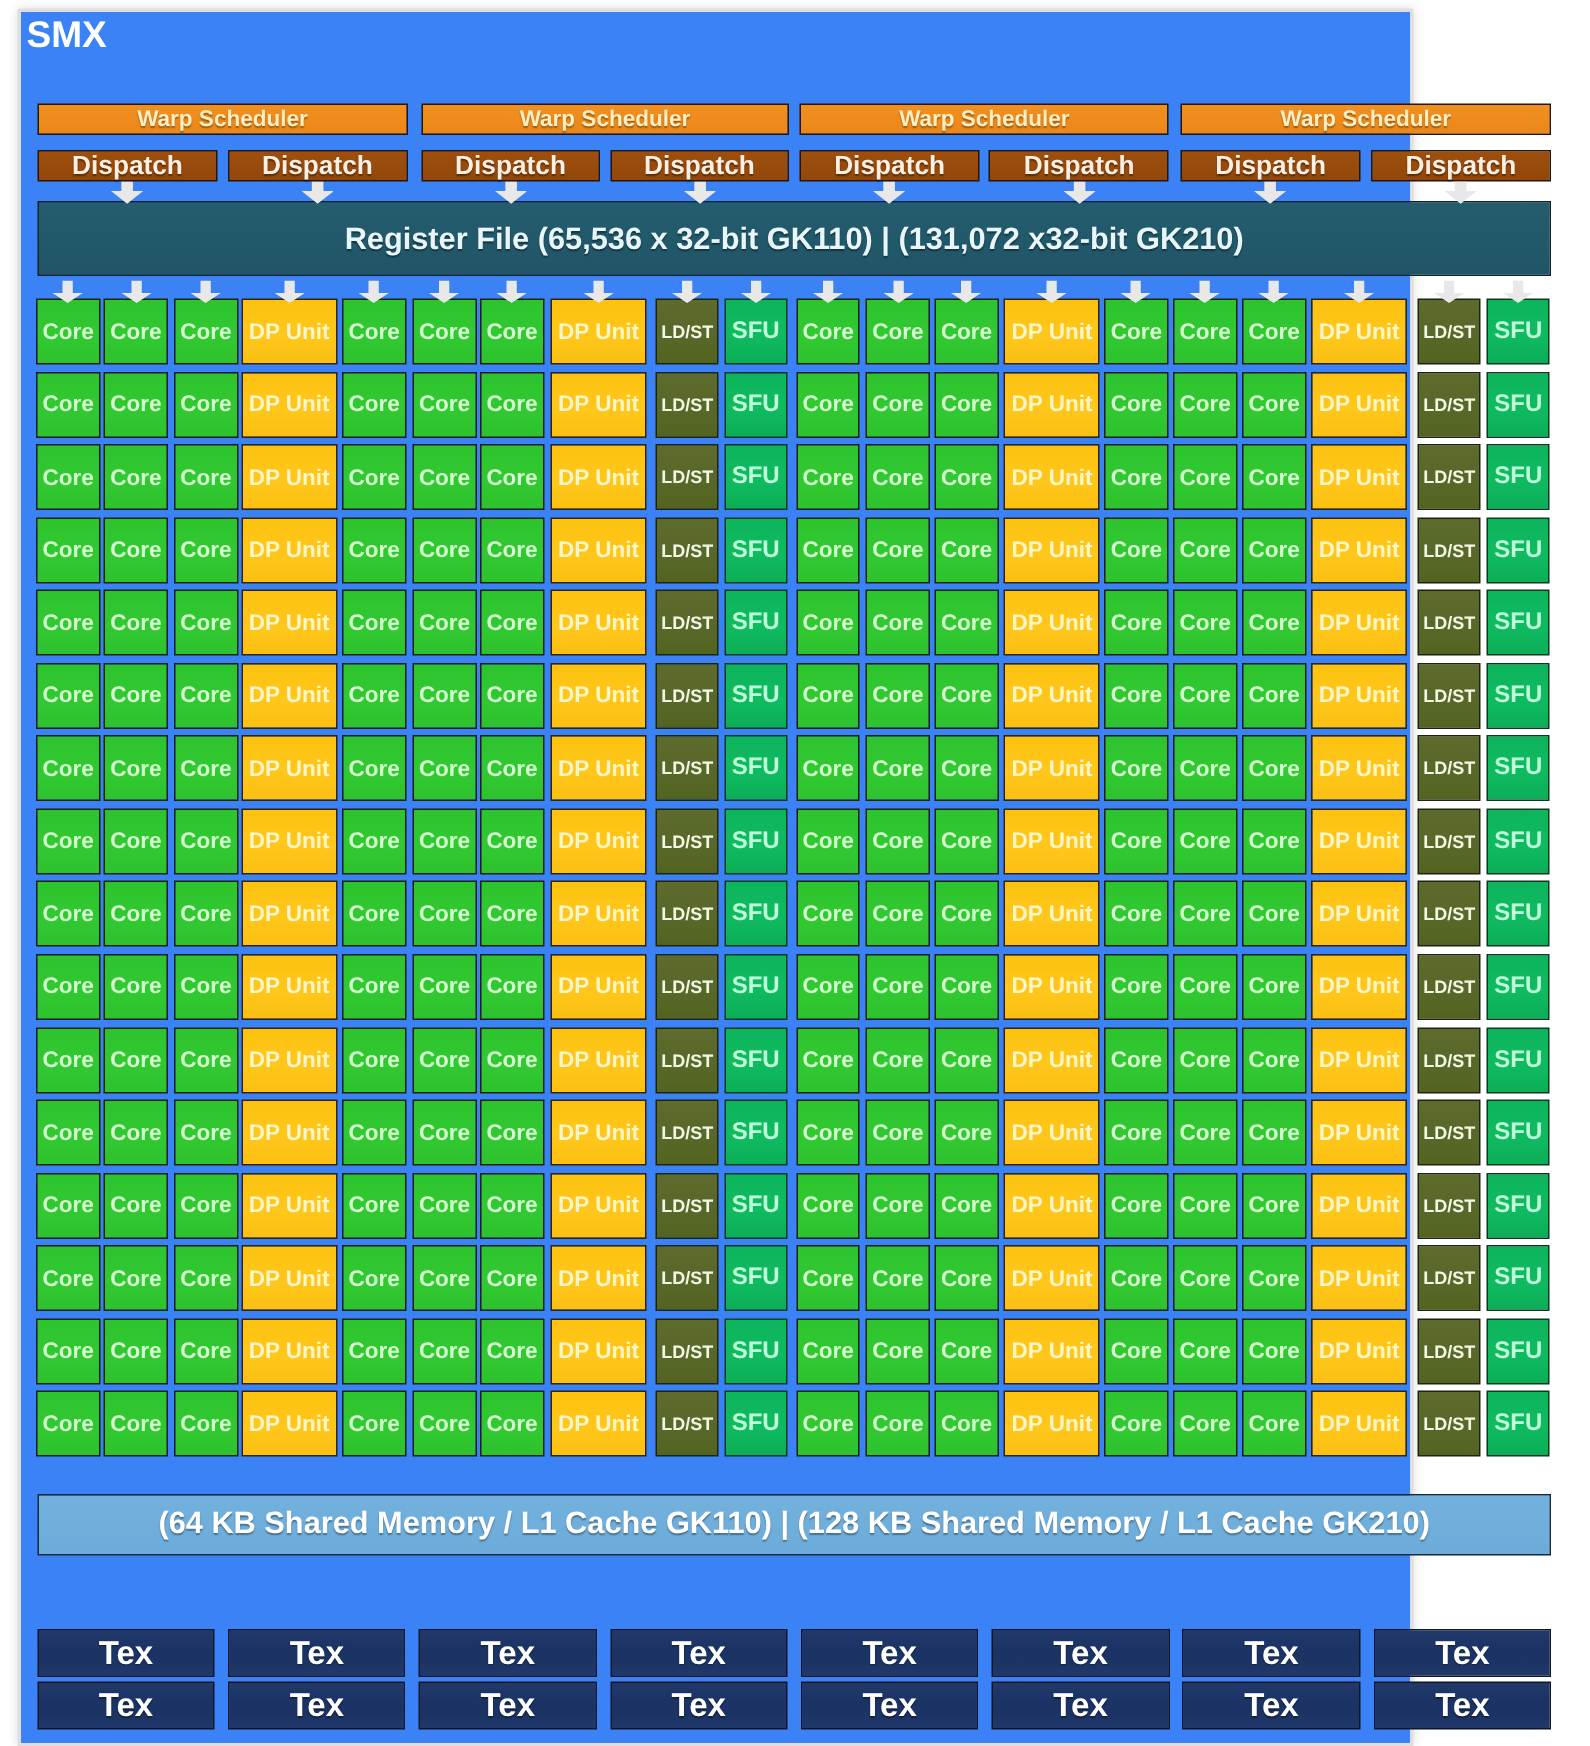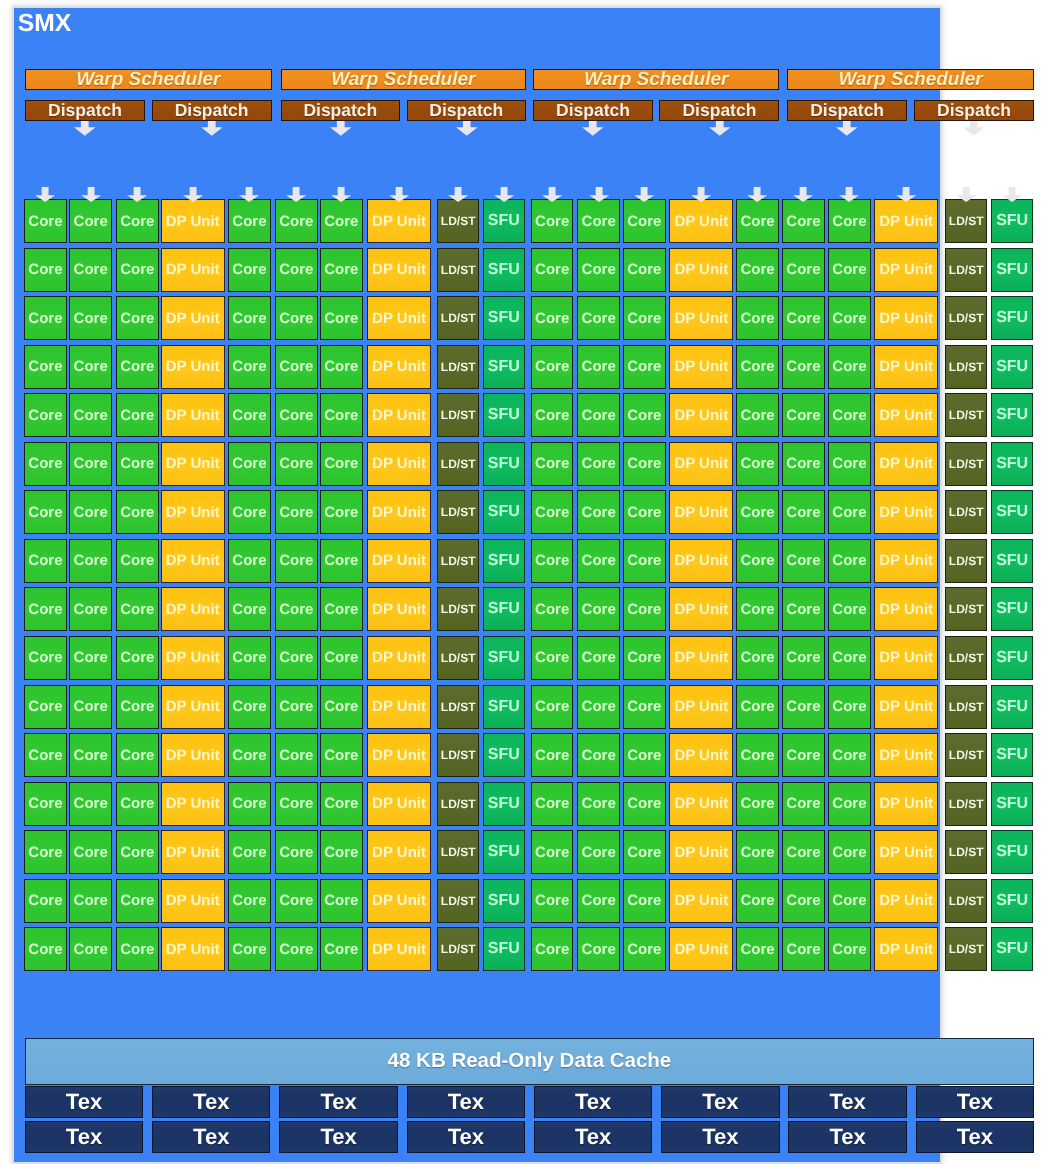--- a/index.html
+++ b/index.html
@@ -21,22 +21,22 @@
 
   .box{position:absolute;box-sizing:border-box;display:flex;
        align-items:center;justify-content:center;
        font-weight:bold;text-align:center;line-height:1;}
 
   .ic{background:linear-gradient(180deg,#74b3e0 0%,#6dafdd 100%);
       border:1px solid #18242e;color:#eaf6ff;font-size:17px;letter-spacing:0.3px;
       text-shadow:0 1px 1px rgba(0,0,0,0.35);}
 
   .ws{background:linear-gradient(180deg,#f0901f 0%,#ec871a 100%);
-      border:1px solid #2a1505;color:#ffeec2;font-size:19px;
-      text-shadow:0 1px 1px rgba(0,0,0,0.35);font-style:italic;}
+      border:1px solid #2a1505;color:#ffeec2;font-size:15px;
+      text-shadow:0 1px 1px rgba(0,0,0,0.35);}
 
   .dispatch{background:linear-gradient(180deg,#9e4f0e 0%,#93470a 100%);
       border:1px solid #2a1505;color:#fdf0e2;font-size:17.5px;
       text-shadow:0 1px 1px rgba(0,0,0,0.4);}
 
   .rf{background:linear-gradient(180deg,#245d6d 0%,#205568 100%);
       border:1px solid #0d222b;color:#e8f6fb;font-size:20.5px;
       text-shadow:0 1px 1px rgba(0,0,0,0.4);}
 
   .cell{border:1px solid #16240f;font-size:15px;}
@@ -126,20 +126,23 @@
       </div>
       <svg class="arrow" width="21.5" height="14.8" viewBox="0 0 100 100" preserveAspectRatio="none" style="left: 822.375px; top: 113.3px; z-index: 5;">
         <path d="M 32 0 L 68 0 L 68 43 L 100 43 L 50 100 L 0 43 L 32 43 Z" fill="#e8e8e8"></path>
       </svg>
       <div class="box dispatch" style="left: 899.75px; top: 91.8px; width: 120.45px; height: 21px;">
         <span>Dispatch</span>
       </div>
       <svg class="arrow" width="21.5" height="14.8" viewBox="0 0 100 100" preserveAspectRatio="none" style="left: 949.225px; top: 113.3px; z-index: 5;">
         <path d="M 32 0 L 68 0 L 68 43 L 100 43 L 50 100 L 0 43 L 32 43 Z" fill="#e8e8e8"></path>
       </svg>
+      <div class="box rf" style="left: 10.8px; top: 126.1px; width: 1009.3px; height: 50px;">
+        <span style="top: 1.5px;">Register File (65,536 x 32-bit GK110) | (131,072 x32-bit GK210)</span>
+      </div>
       <svg class="arrow" width="20.2" height="15" viewBox="0 0 100 100" preserveAspectRatio="none" style="left: 21.35px; top: 179px; z-index: 5;">
         <path d="M 33 0 L 67 0 L 67 55 L 100 55 L 50 100 L 0 55 L 33 55 Z" fill="#e8e8e8"></path>
       </svg>
       <svg class="arrow" width="20.2" height="15" viewBox="0 0 100 100" preserveAspectRatio="none" style="left: 66.55px; top: 179px; z-index: 5;">
         <path d="M 33 0 L 67 0 L 67 55 L 100 55 L 50 100 L 0 55 L 33 55 Z" fill="#e8e8e8"></path>
       </svg>
       <svg class="arrow" width="20.2" height="15" viewBox="0 0 100 100" preserveAspectRatio="none" style="left: 113.15px; top: 179px; z-index: 5;">
         <path d="M 33 0 L 67 0 L 67 55 L 100 55 L 50 100 L 0 55 L 33 55 Z" fill="#e8e8e8"></path>
       </svg>
       <svg class="arrow" width="20.2" height="15" viewBox="0 0 100 100" preserveAspectRatio="none" style="left: 168.65px; top: 179px; z-index: 5;">
@@ -1146,22 +1149,22 @@
       </div>
       <div class="box cell dp" style="left: 860.2px; top: 919.1px; width: 63.9px; height: 44px;">
         <span>DP Unit</span>
       </div>
       <div class="box cell ldst" style="left: 930.9px; top: 919.1px; width: 42.5px; height: 44px;">
         <span>LD/ST</span>
       </div>
       <div class="box cell sfu" style="left: 976.9px; top: 919.1px; width: 42.5px; height: 44px;">
         <span>SFU</span>
       </div>
-      <div class="box shm" style="left: 10.8px; top: 1029.5px; width: 1009.3px; height: 47.5px;">
-        <span>48 KB Read-Only Data Cache</span>
+      <div class="box shm" style="left: 10.8px; top: 988.1px; width: 1009.3px; height: 40.5px;">
+        <span>(64 KB Shared Memory / L1 Cache GK110) | (128 KB Shared Memory / L1 Cache GK210)</span>
       </div>
       <div class="box tex" style="left: 10.8px; top: 1078px; width: 118.375px; height: 31.7px;">
         <span>Tex</span>
       </div>
       <div class="box tex" style="left: 138.075px; top: 1078px; width: 118.375px; height: 31.7px;">
         <span>Tex</span>
       </div>
       <div class="box tex" style="left: 265.35px; top: 1078px; width: 118.375px; height: 31.7px;">
         <span>Tex</span>
       </div>

